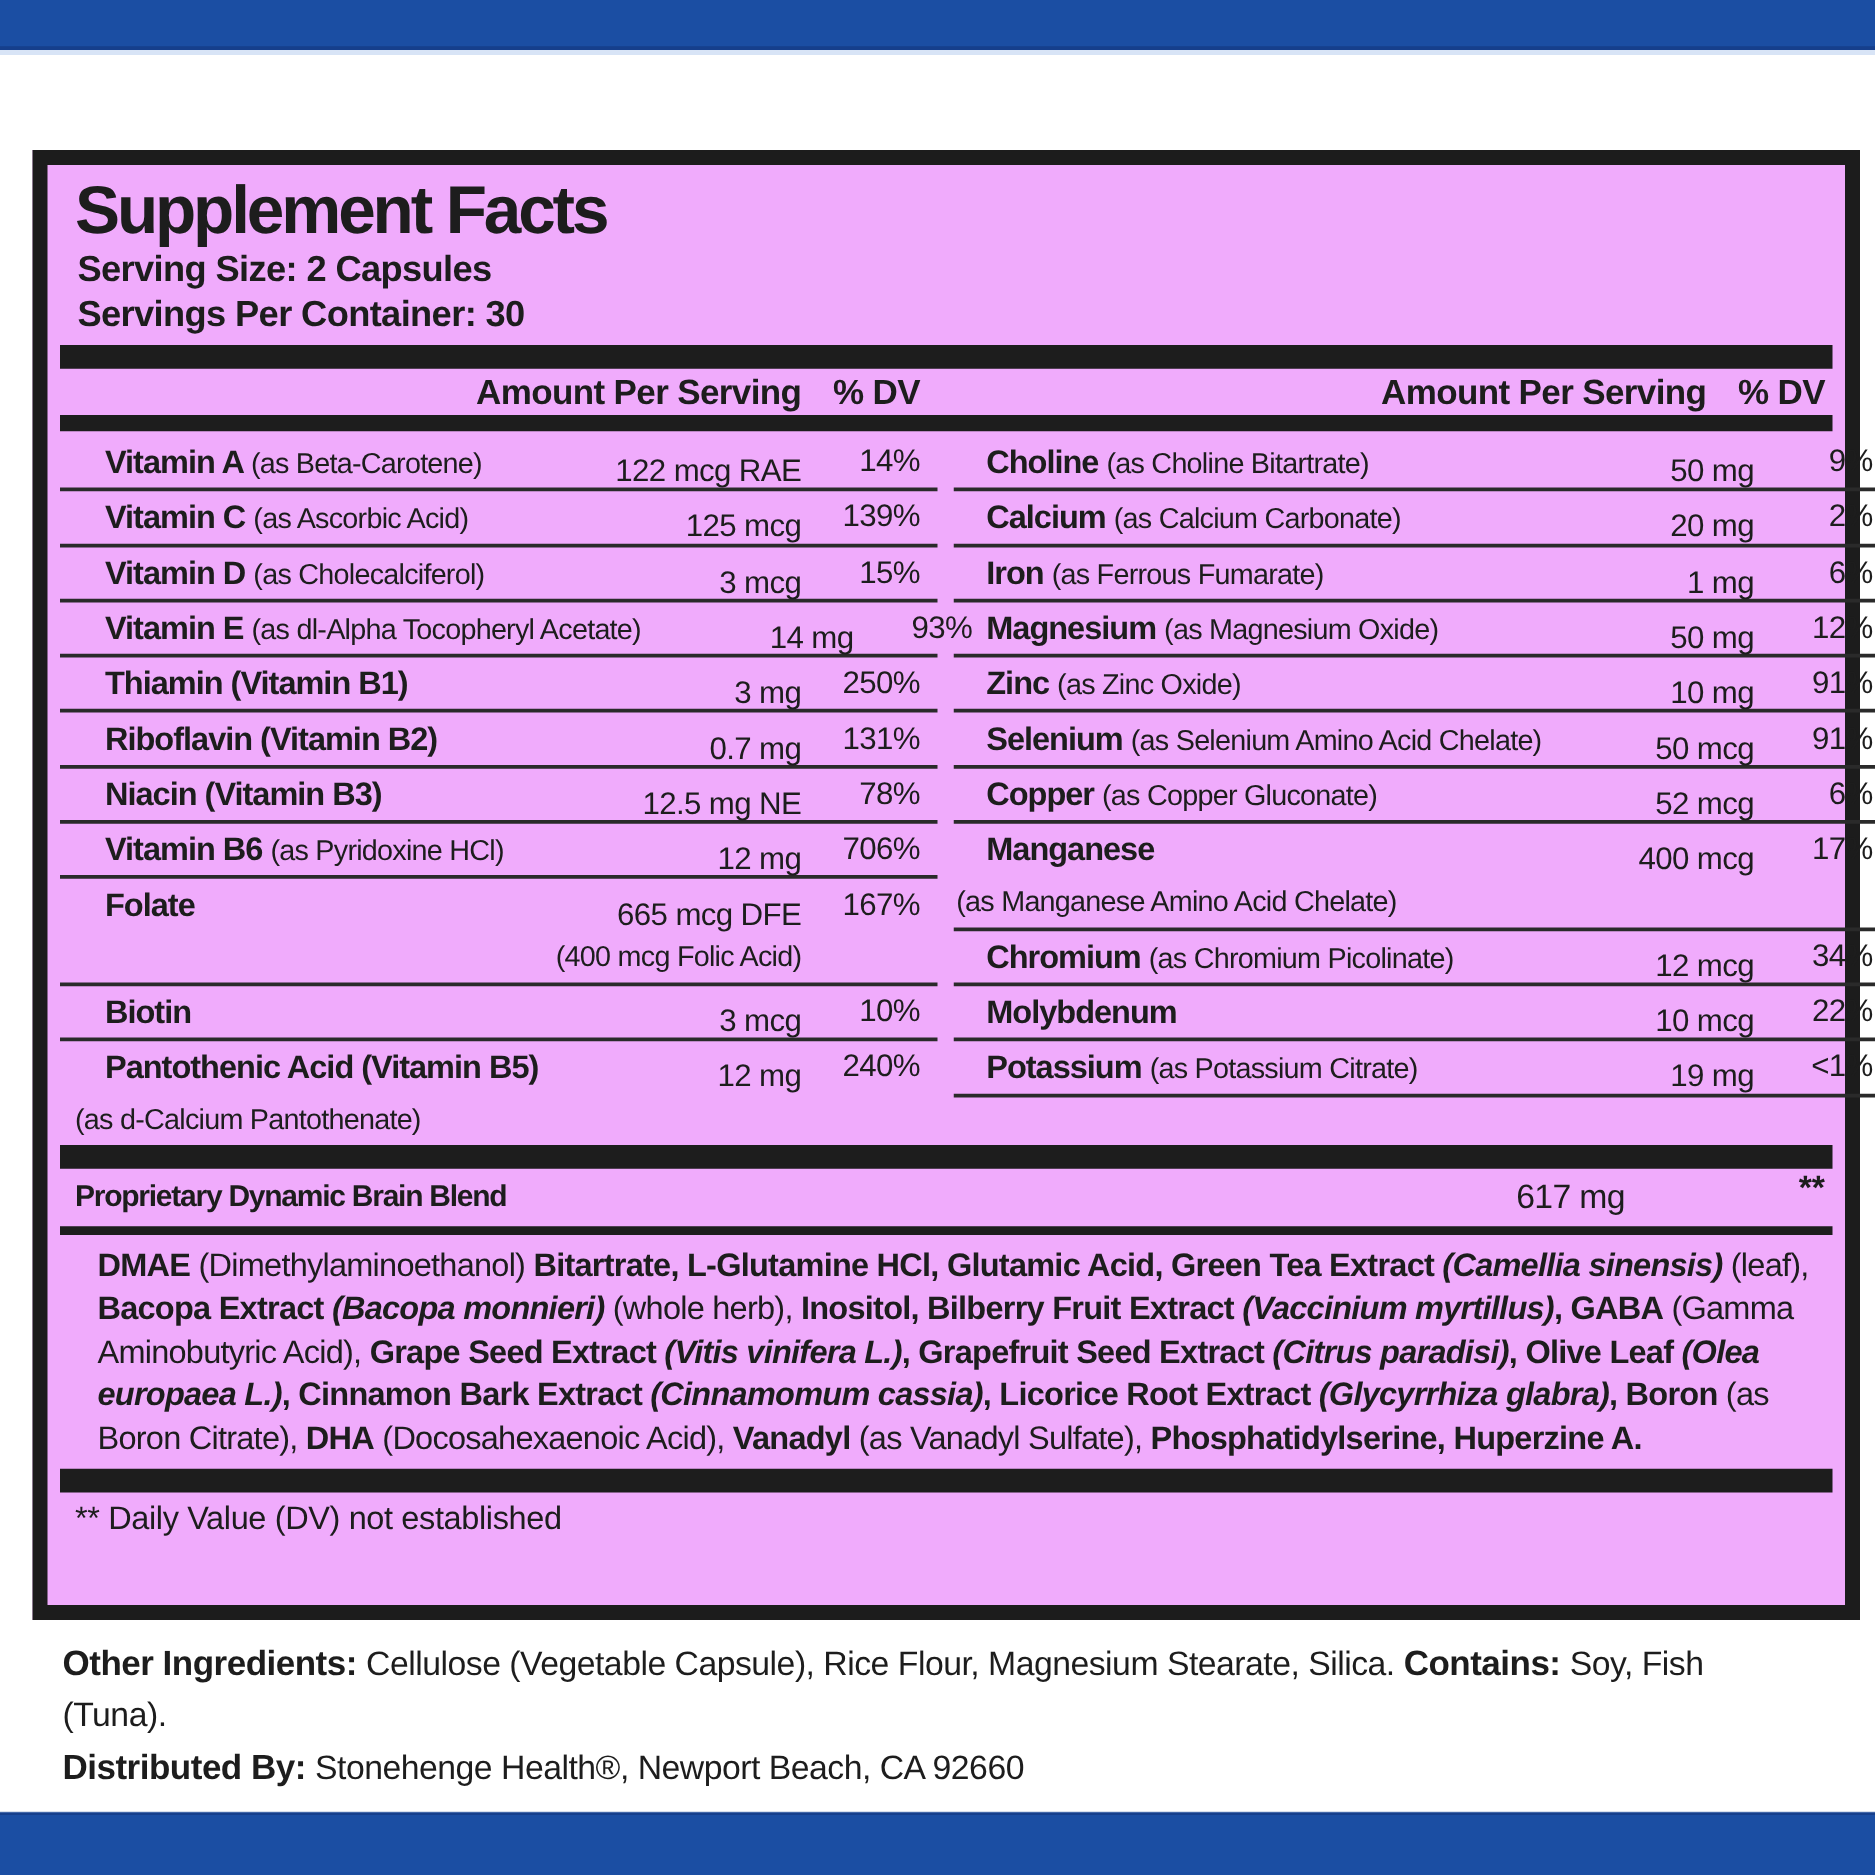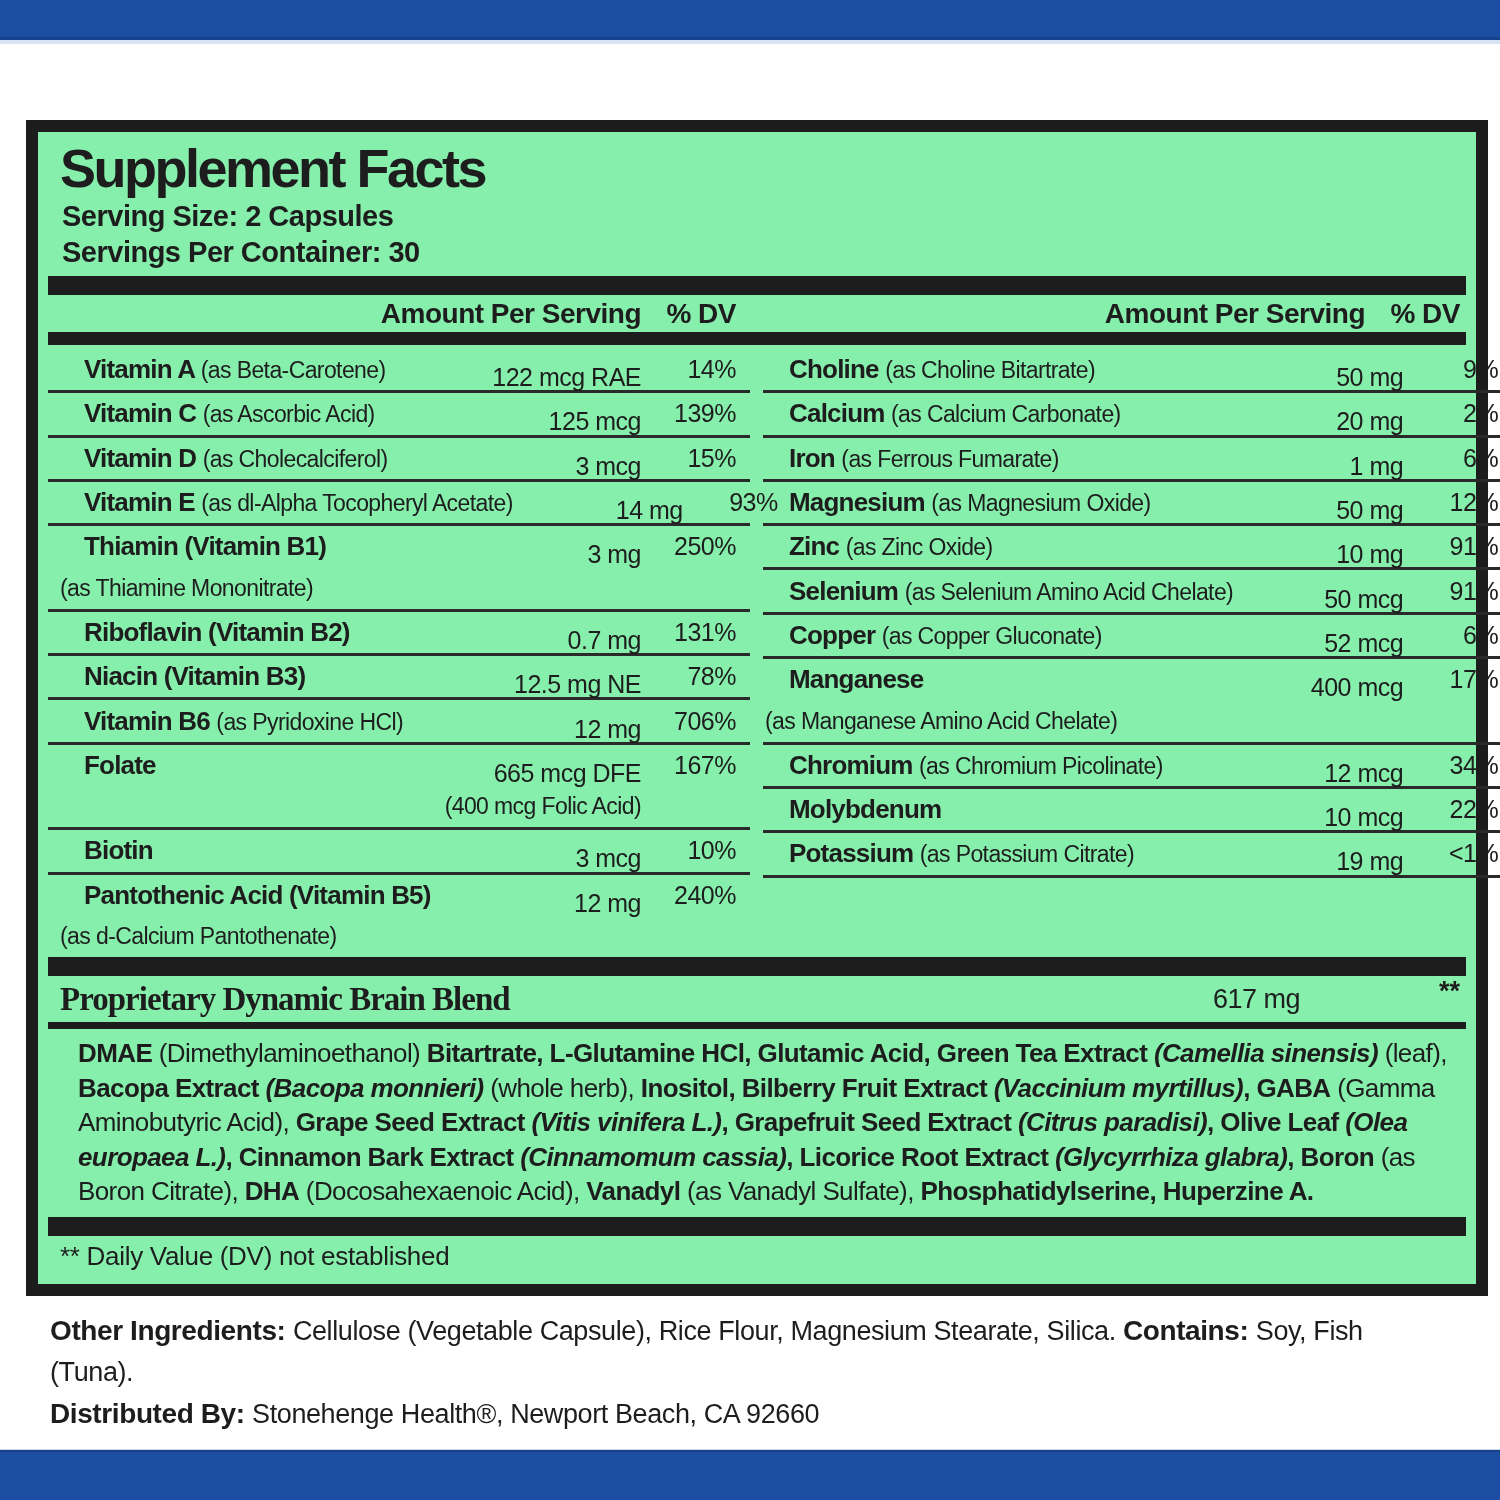--- a/index.html
+++ b/index.html
@@ -10,21 +10,21 @@
   }
   
   .top-bar{position:absolute;top:0;left:0;width:100%;height:37px;background:#1b4ea3;border-bottom:3px solid #163f8c;}
   .top-bar-light{position:absolute;top:40px;left:0;width:100%;height:4px;background:#d8e4f6;}
   .bottom-bar-light{position:absolute;bottom:48px;left:0;width:100%;height:3px;background:#ccd6e8;}
   .bottom-bar{position:absolute;bottom:0;left:0;width:100%;height:48px;background:#1b4ea3;border-top:2px solid #163f8c;}
 
   
   .facts-box{
     position:absolute;left:26px;top:120px;width:1418px;height:1146px;
-    border:12px solid #1c1c1c;background:#86efac;padding:6px 10px 0 10px;box-sizing:content-box;
+    border:12px solid #1c1c1c;background:#f0abfc;padding:6px 10px 0 10px;box-sizing:content-box;
   }
   .sf-title{font-size:54px;font-weight:bold;letter-spacing:-2.5px;line-height:60px;padding-left:12px;}
   .serving-line{font-size:29px;font-weight:bold;line-height:36px;padding-left:14px;letter-spacing:-0.5px;}
 
   .thickbar{height:19px;background:#1d1d1d;margin-top:6px;}
   .medbar{height:13px;background:#1d1d1d;}
   .blend-divider{height:7px;background:#1d1d1d;}
 
   .cols{display:flex;}
   .col-left{width:702px;flex:0 0 702px;}
@@ -47,21 +47,21 @@
   .nm .desc{font-weight:normal;font-size:23px;letter-spacing:-0.6px;}
   .amt{flex:0 0 170px;text-align:right;font-size:25px;letter-spacing:-0.5px;margin-top:16px;}
   .dv{flex:0 0 95px;text-align:right;font-size:25px;letter-spacing:-0.5px;}
   .subline{font-size:23px;font-weight:normal;letter-spacing:-0.6px;}
   .sub-left .subline{flex:1;text-align:left;}
   .sub-amt .spacer{flex:1;}
   .sub-amt .subline{flex:0 0 170px;text-align:right;}
   .sub-amt .dvspacer{flex:0 0 95px;}
 
   .blend-row{display:flex;align-items:center;height:46px;padding:0 6px 0 12px;}
-  .blend-title{flex:1;font-size:33px;font-weight:bold;letter-spacing:-1px;font-family:Liberation Serif, serif;}
+  .blend-title{flex:1;font-size:24px;font-weight:bold;letter-spacing:-1px;}
   .blend-amt{flex:0 0 200px;text-align:right;font-size:27px;letter-spacing:-0.5px;padding-right:100px;box-sizing:border-box;}
   .blend-dv{flex:0 0 60px;text-align:right;font-size:27px;font-weight:bold;align-self:flex-start;line-height:30px;}
 
   .blend-para{
     margin:7px 14px 0 30px;font-size:26px;line-height:34.5px;letter-spacing:-0.6px;
     padding-bottom:8px;
   }
   .blend-para .b{font-weight:bold;}
   .blend-para .i{font-style:italic;font-weight:bold;}
 
@@ -130,23 +130,20 @@
             <span class="amt">14 mg</span>
             <span class="dv">93%</span>
           </div>
         </div>
         <div class="nrow">
           <div class="line">
             <span class="nm">Thiamin (Vitamin B1)</span>
             <span class="amt">3 mg</span>
             <span class="dv">250%</span>
           </div>
-          <div class="line sub-left">
-            <span class="subline">(as Thiamine Mononitrate)</span>
-          </div>
         </div>
         <div class="nrow">
           <div class="line">
             <span class="nm">Riboflavin (Vitamin B2)</span>
             <span class="amt">0.7 mg</span>
             <span class="dv">131%</span>
           </div>
         </div>
         <div class="nrow">
           <div class="line">

